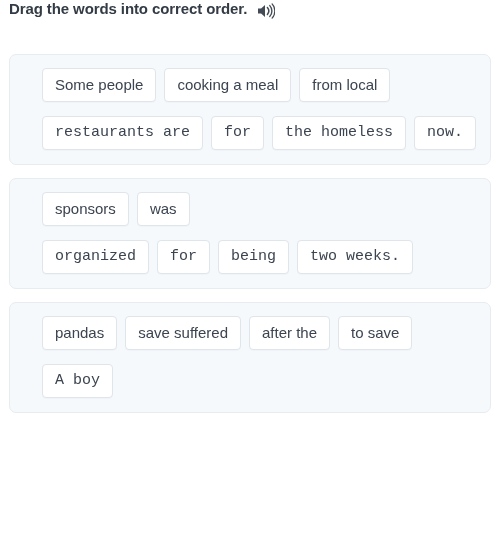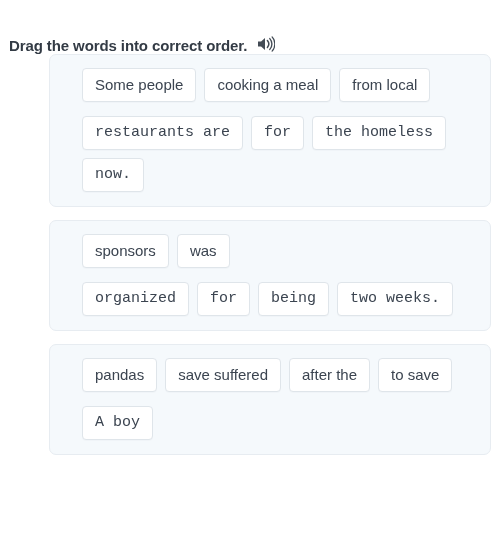--- a/index.html
+++ b/index.html
@@ -17,21 +17,21 @@
   .page {
     position: relative;
     width: 500px;
     height: 550px;
     box-sizing: border-box;
   }
 
   
   .header {
     display: flex;
-    align-items: flex-end;
+    align-items: flex-start;
     gap: 9px;
     padding: 0 0 0 9px;
     height: 54px;
   }
   .header-title {
     font-size: 15px;
     font-weight: bold;
     color: #333b45;
     letter-spacing: -0.1px;
     white-space: nowrap;
@@ -47,21 +47,20 @@
   }
   .speaker-btn svg { display: block; }
 
   
   .cards {
     display: flex;
     flex-direction: column;
     gap: 13px;
     padding: 0 9px;
     box-sizing: border-box;
-    margin-left: 40px;
   }
   .word-card {
     background: #f5f9fc;
     border: 1px solid #e7ecf1;
     border-radius: 7px;
     padding: 13px 12px 14px 12px;
     box-sizing: border-box;
   }
   .word-row {
     display: flex;

